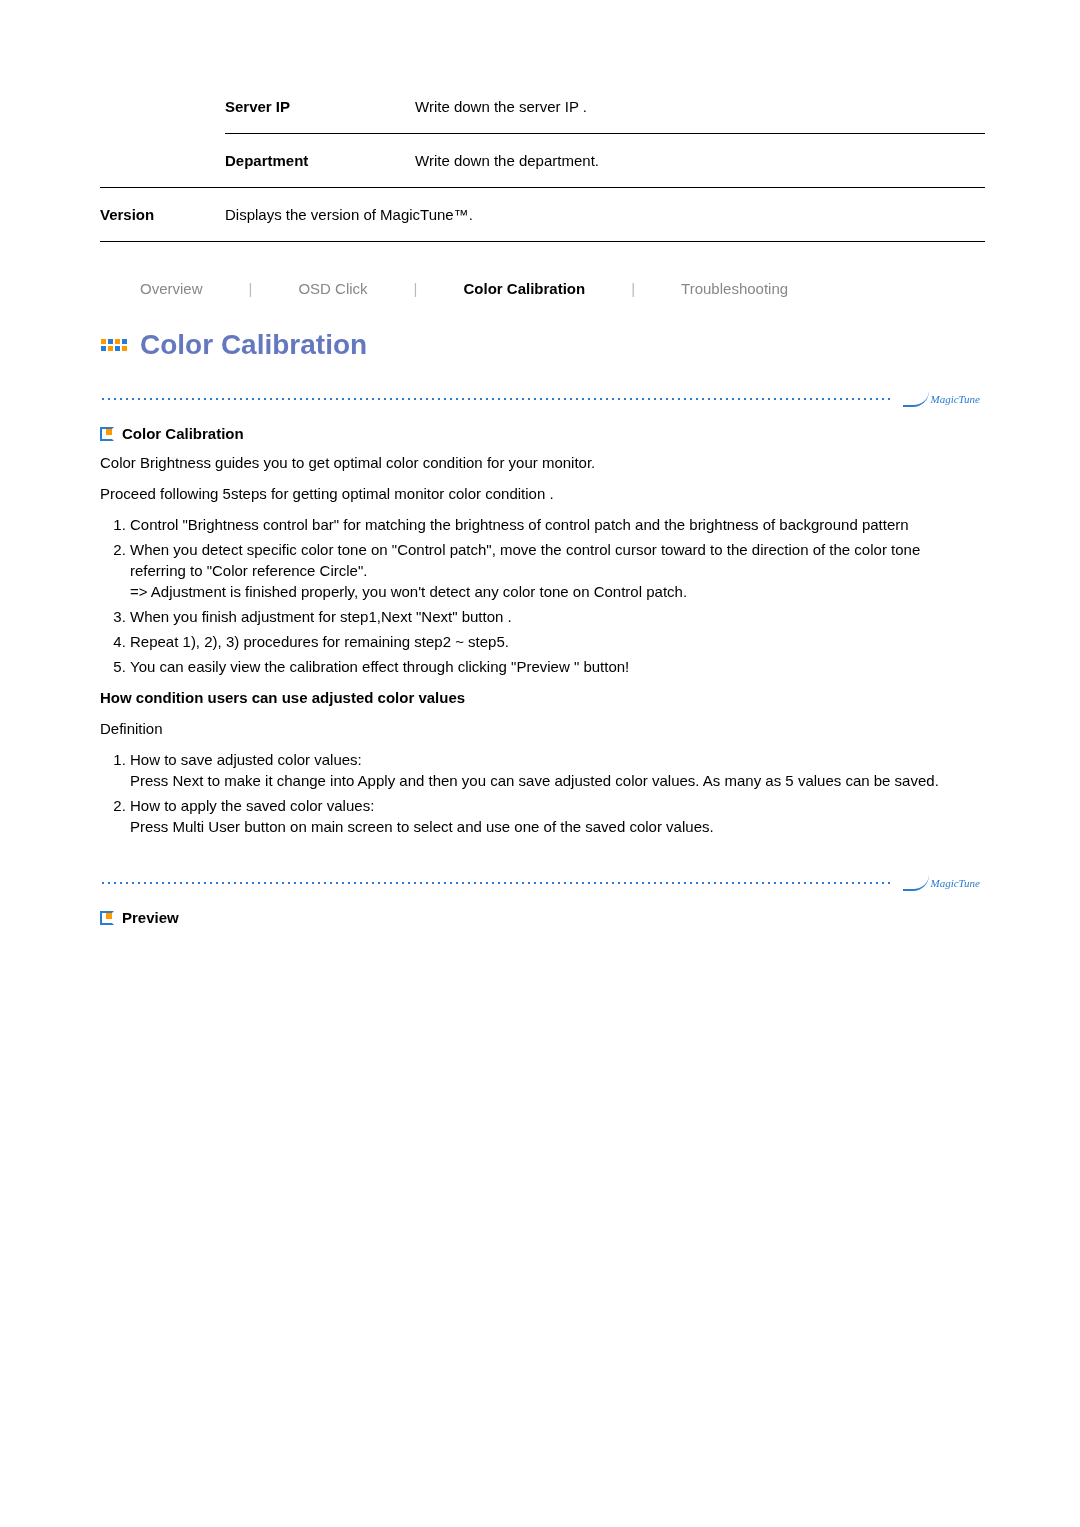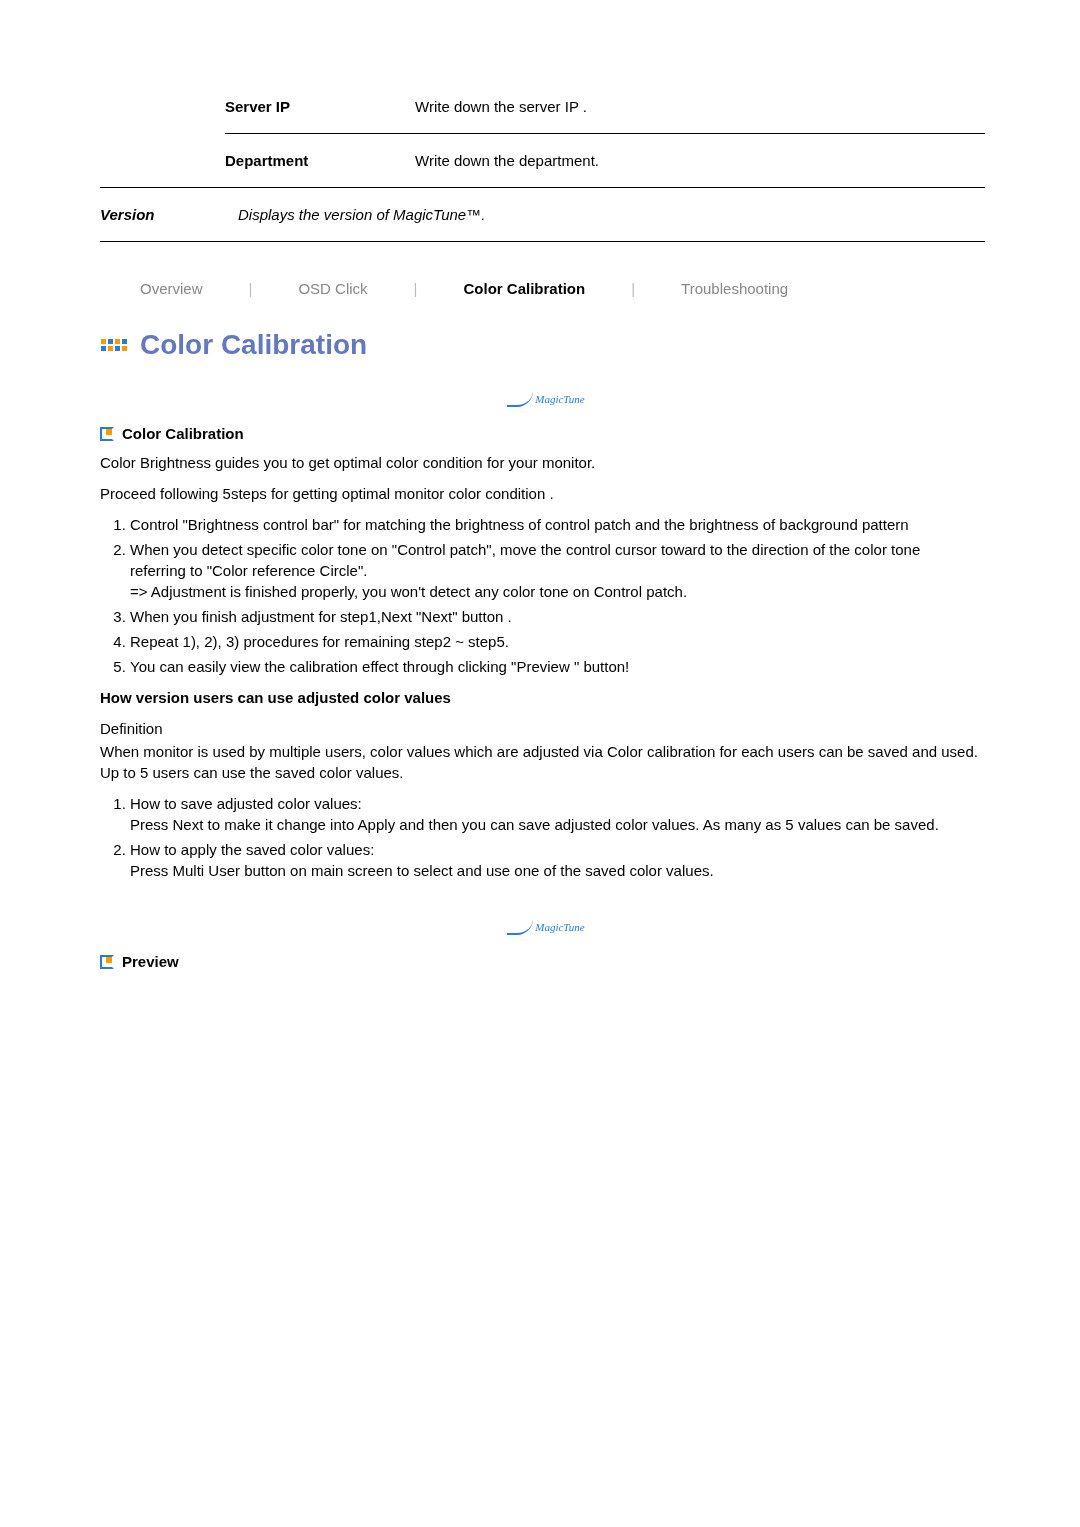--- a/index.html
+++ b/index.html
@@ -41,29 +41,27 @@
     margin-left: 30px;
   }
 
   .version-row {
     display: flex;
     align-items: center;
     border-top: 1px solid #000;
     border-bottom: 1px solid #000;
     padding: 18px 0;
     width: 885px;
-    font-style: italic;
   }
   .version-label {
     width: 125px;
     font-weight: bold;
   }
   .version-value {
     flex: 1;
-    margin-left: 13px;
   }
 
   
   .tabs {
     display: flex;
     align-items: center;
     margin: 38px 0 32px 0;
     color: #888;
   }
   .tabs .tab {
@@ -104,21 +102,20 @@
     font-size: 28px;
     font-weight: bold;
     color: #6478c0;
   }
 
   
   .divider {
     display: flex;
     align-items: center;
     margin: 18px 0;
-    flex-direction: column;
   }
   .dots {
     flex: 1;
     height: 2px;
     background-image: radial-gradient(circle, #2a7bd1 1px, transparent 1px);
     background-size: 6px 2px;
     background-repeat: repeat-x;
   }
   .logo {
     margin-left: 12px;
@@ -240,24 +237,23 @@
     <p>Proceed following 5steps for getting optimal monitor color condition .</p>
 
     <ol>
       <li>Control "Brightness control bar" for matching the brightness of control patch and the brightness of background pattern</li>
       <li>When you detect specific color tone on "Control patch", move the control cursor toward to the direction of the color tone referring to "Color reference Circle".<br>=&gt; Adjustment is finished properly, you won't detect any color tone on Control patch.</li>
       <li>When you finish adjustment for step1,Next "Next" button .</li>
       <li>Repeat 1), 2), 3) procedures for remaining step2 ~ step5.</li>
       <li>You can easily view the calibration effect through clicking "Preview " button!</li>
     </ol>
 
-    <p class="bold">How version users can use adjusted color values</p>
+    <p class="bold">How condition users can use adjusted color values</p>
     <p>
       <span>Definition</span>
-      <span class="indent">When monitor is used by multiple users, color values which are adjusted via Color calibration for each users can be saved and used. Up to 5 users can use the saved color values.</span>
     </p>
 
     <ol>
       <li>How to save adjusted color values:<br>Press Next to make it change into Apply and then you can save adjusted color values. As many as 5 values can be saved.</li>
       <li>How to apply the saved color values:<br>Press Multi User button on main screen to select and use one of the saved color values.</li>
     </ol>
   </div>
 
   <div class="divider" style="margin-top:38px;">
     <div class="dots"></div>

